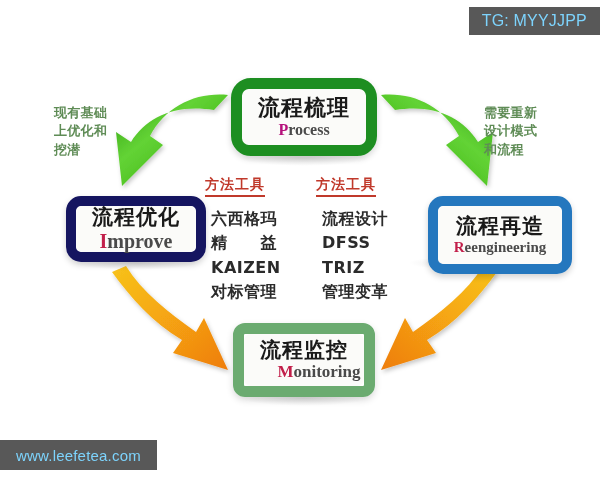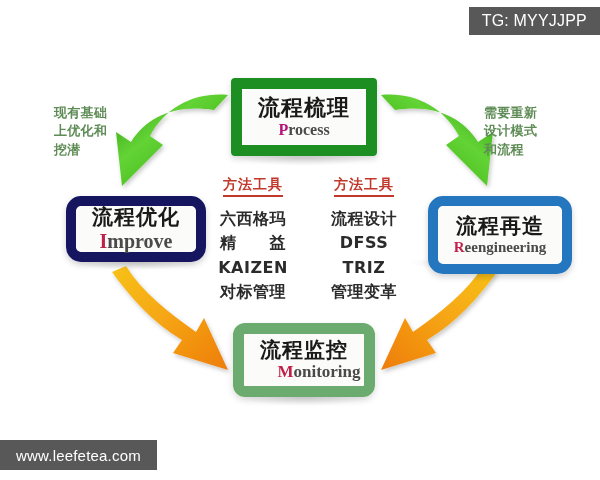--- a/index.html
+++ b/index.html
@@ -17,21 +17,21 @@
     position: relative;
     width: 600px;
     height: 480px;
     background: #ffffff;
   }
 
   
   .wm {
     position: absolute;
     background: #585858;
-    color: #ffffff;
+    color: #7dd3fc;
     font-family: "Liberation Sans", "DejaVu Sans", sans-serif;
     letter-spacing: 0.2px;
     white-space: nowrap;
     display: flex;
     align-items: center;
     justify-content: center;
   }
   #wm-top {
     right: 0px;
     top: 7px;
@@ -83,21 +83,21 @@
     margin-top: 2px;
   }
   .en .hl { color: #c21f4a; }
 
   
   #node-process {
     left: 231px; top: 78px;
     width: 146px; height: 78px;
     border-width: 11px;
     border-color: #1d8e21;
-    border-radius: 4px;
+    border-radius: 20px;
     box-shadow: 0 3px 6px rgba(0,0,0,0.16);
   }
   #node-process .cn { font-size: 22px; }
   #node-process .en { font-size: 16px; }
   #node-process .en .hl { color: #b5127c; }
 
   
   #node-improve {
     left: 66px; top: 196px;
     width: 140px; height: 66px;
@@ -146,21 +146,21 @@
     white-space: pre-line;
     letter-spacing: 0.3px;
   }
   #annot-left  { left: 54px;  top: 104px; text-align: left; }
   #annot-right { left: 484px; top: 104px; text-align: left; }
 
   
   .toolcol {
     position: absolute;
     z-index: 5;
-    text-align: center;
+    text-align: left;
     width: 96px;
   }
   #toolcol-left  { left: 205px; top: 175px; }
   #toolcol-right { left: 316px; top: 175px; }
   .toolcol .head {
     font-family: "DejaVu Sans", "Liberation Sans", sans-serif;
     font-size: 14px;
     font-weight: 700;
     color: #c0392b;
     border-bottom: 2px solid #c0392b;

